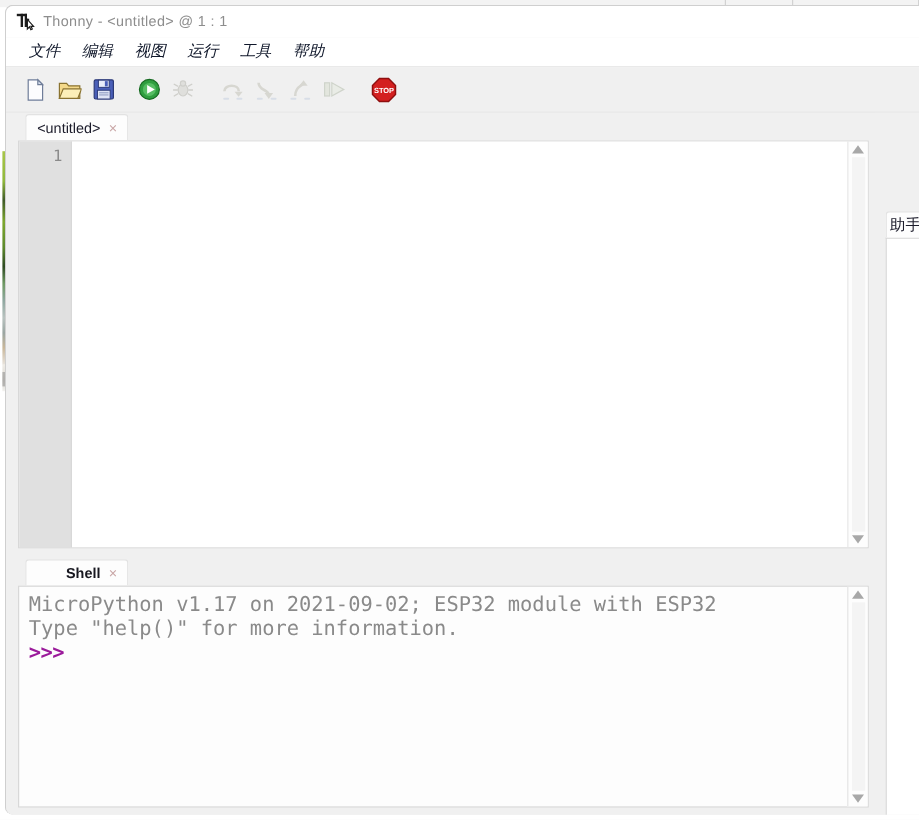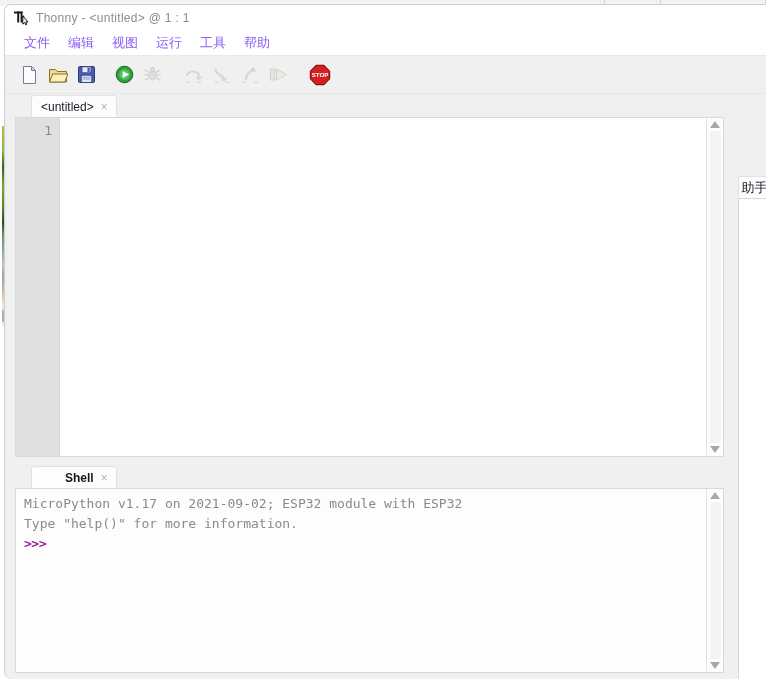--- a/index.html
+++ b/index.html
@@ -107,24 +107,25 @@
   .menubar {
     height: 24px;
     background: #ffffff;
     display: flex;
     align-items: center;
     padding-left: 10px;
     border-bottom: 1px solid #e9e9e9;
   }
   .menu-item {
     font-size: 13px;
-    color: #8b5cf6;
+    color: #0f172a;
     padding: 2px 9px 3px 9px;
     white-space: nowrap;
     cursor: default;
+    font-style: italic;
   }
 
   
   .toolbar {
     height: 37px;
     background: #f0f0f0;
     display: flex;
     align-items: center;
     padding-left: 12px;
     border-bottom: 1px solid #e6e6e6;
@@ -150,21 +151,21 @@
     height: 612px;
     background: #f0f0f0;
   }
 
   
   .tabstrip {
     height: 23px;
     background: #f0f0f0;
     display: flex;
     align-items: flex-end;
-    padding-left: 26px;
+    padding-left: 16px;
     box-sizing: border-box;
   }
   .tab {
     height: 21px;
     background: #fdfdfd;
     border: 1px solid #e2e2e2;
     border-bottom: none;
     border-top-left-radius: 3px;
     border-top-right-radius: 3px;
     display: flex;
@@ -252,21 +253,21 @@
     left: 10px; top: 394px;
     width: 709px; height: 185px;
     background: #fdfdfd;
     border: 1px solid #d8d8d8;
     box-sizing: border-box;
     display: flex;
   }
   .shell-text {
     flex: 1;
     font-family: "DejaVu Sans Mono", monospace;
-    font-size: 13px;
+    font-size: 17px;
     line-height: 20px;
     padding: 5px 8px;
     box-sizing: border-box;
     color: #8a8a8a;
     white-space: pre;
   }
   .shell-prompt {
     color: #9b1b9b;
     font-weight: bold;
     letter-spacing: -0.5px;

